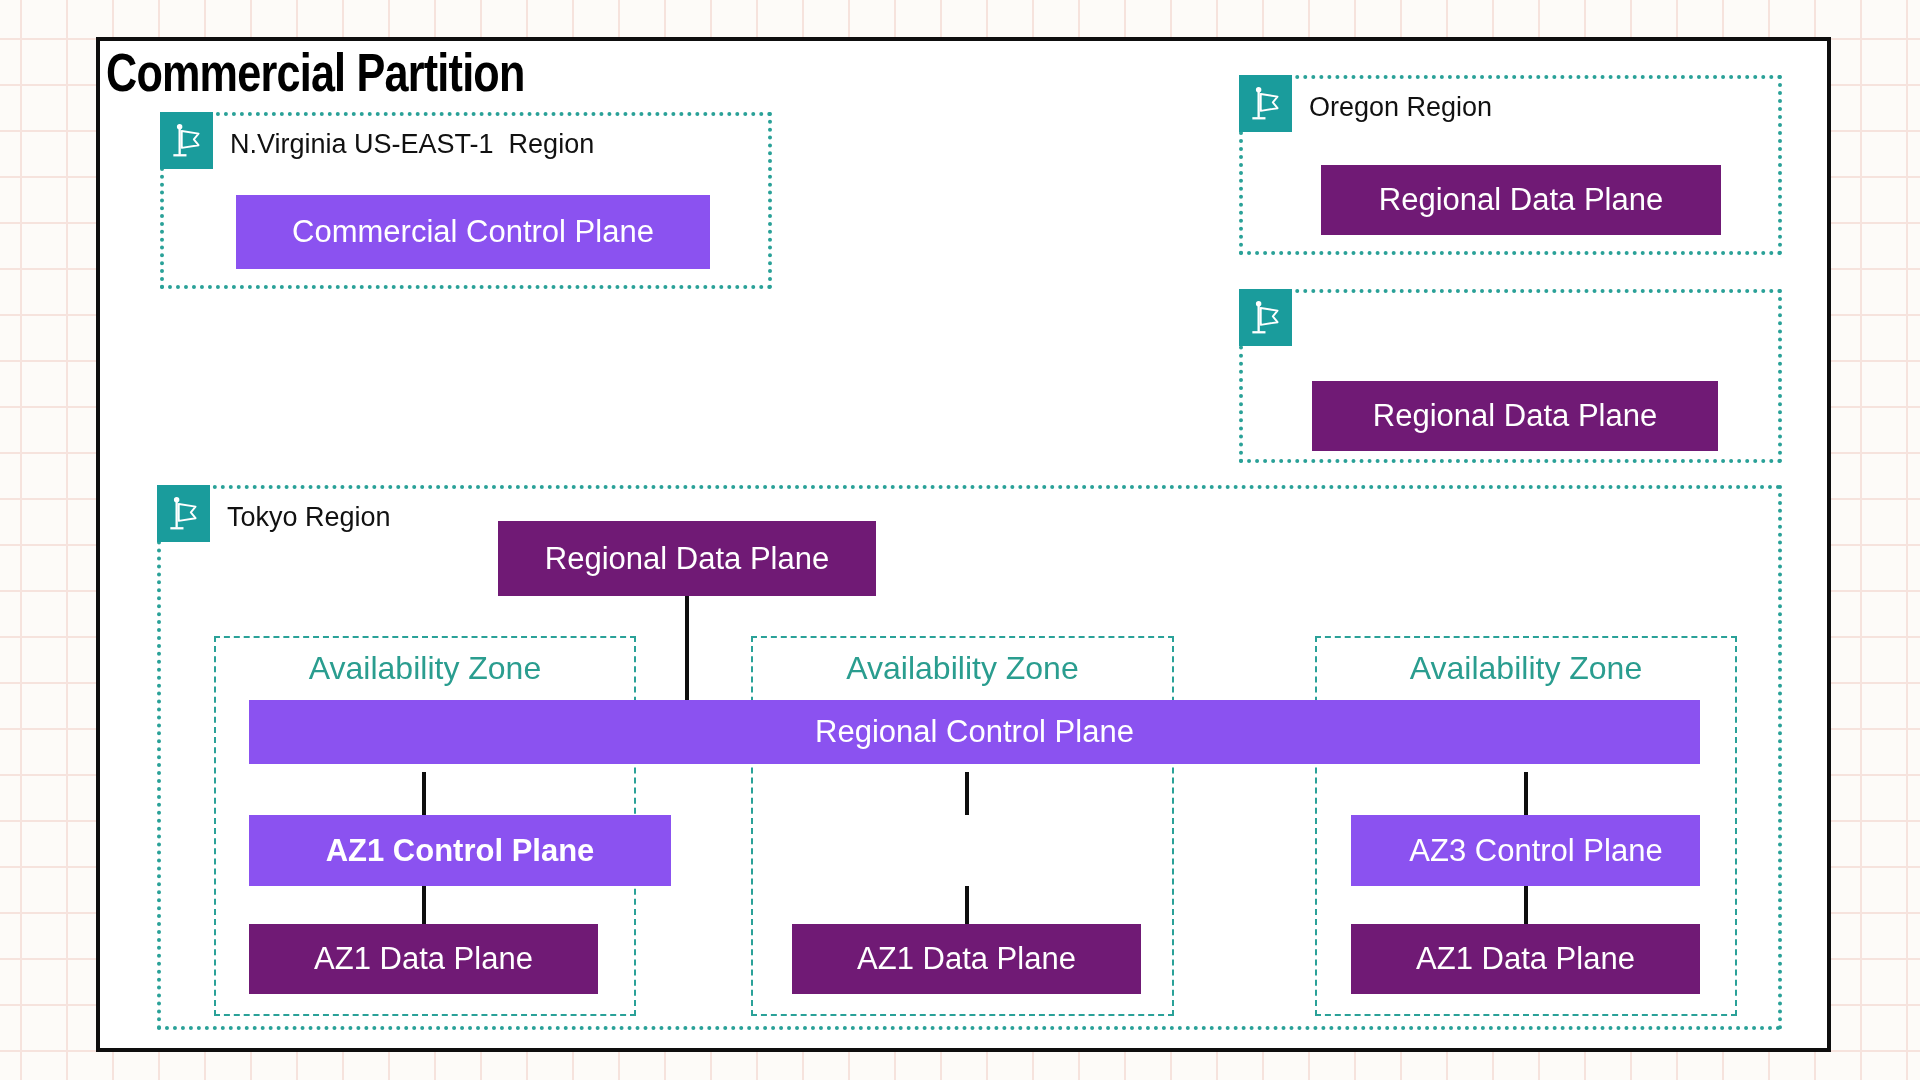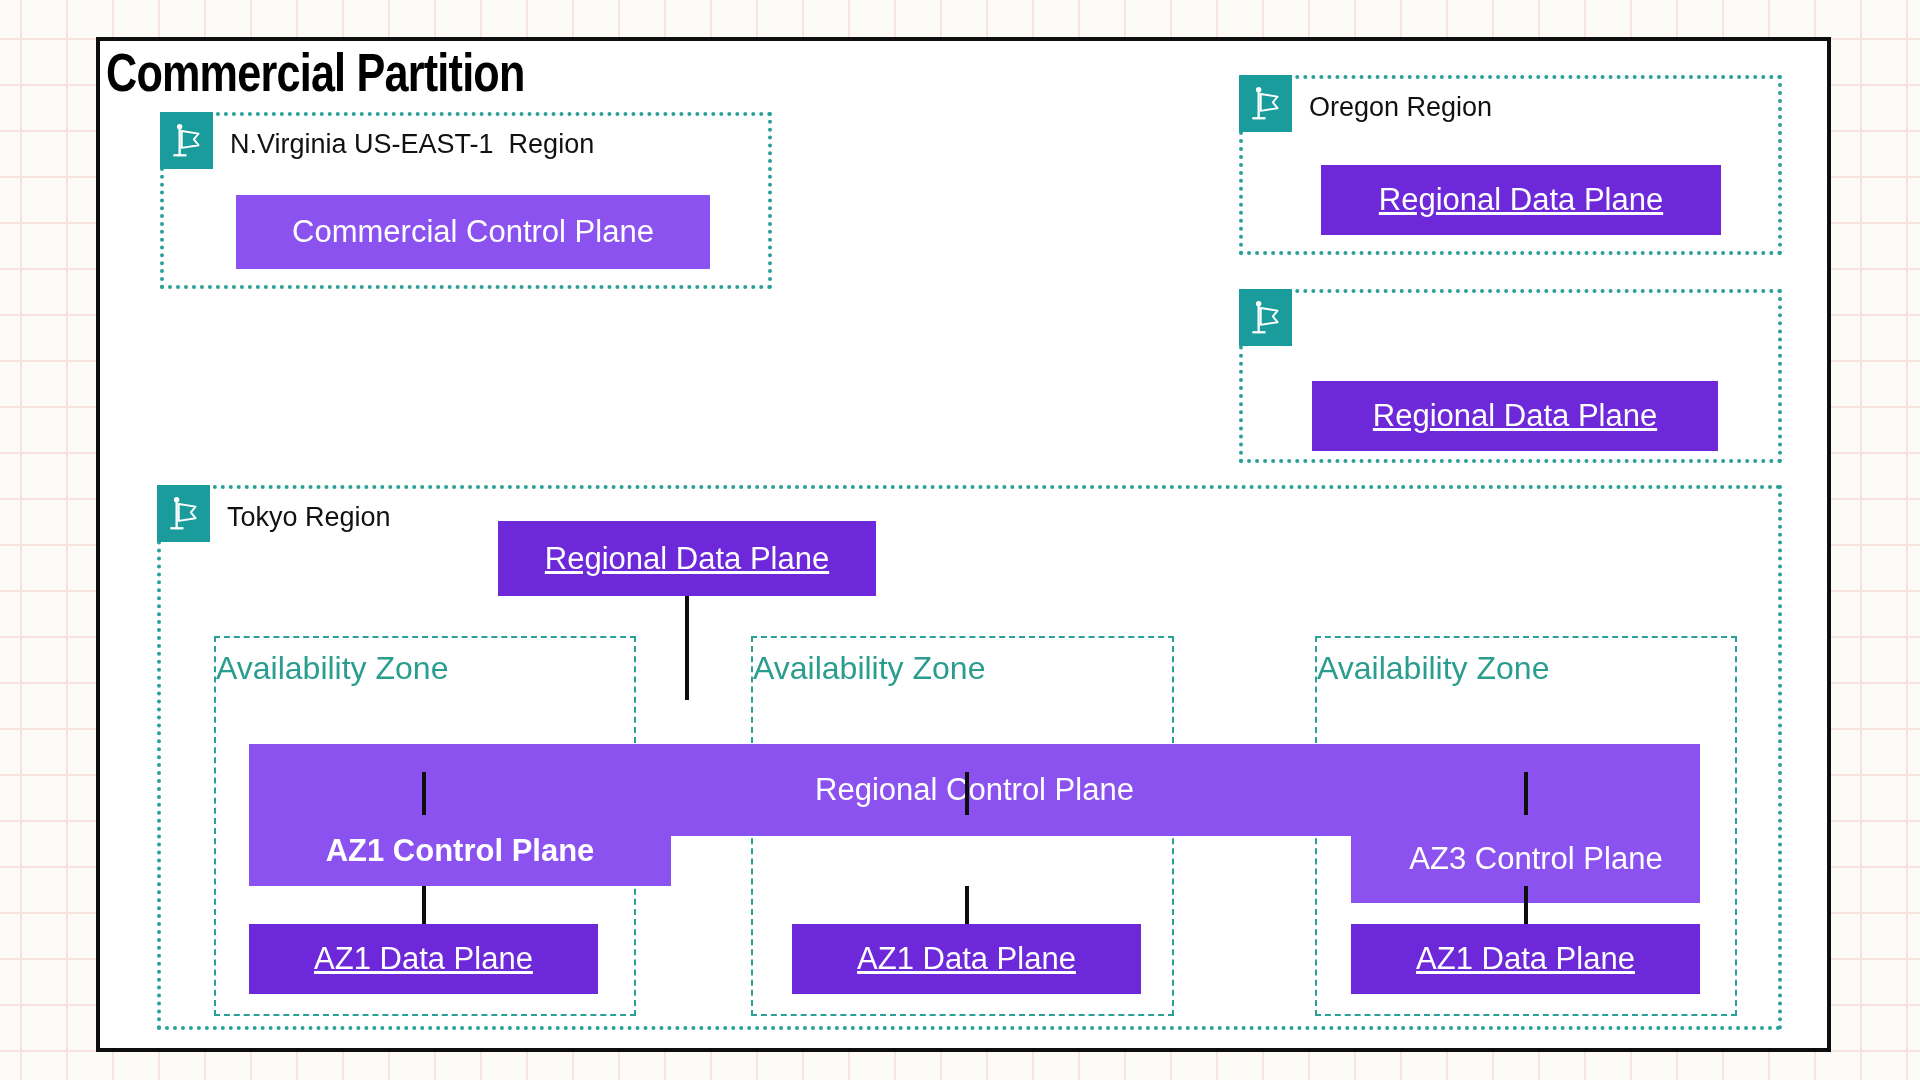--- a/index.html
+++ b/index.html
@@ -40,28 +40,28 @@
   .region-label {
     position:absolute; left:66px; top:13px;
     font-size:27px; color:#111; white-space:pre;
   }
 
   .plane {
     position:absolute; display:flex; align-items:center; justify-content:center;
     color:#ffffff; font-size:31px; text-align:center;
   }
   .plane.purple { background:#8b52f0; }
-  .plane.cyan   { background:#6d28d9;text-decoration:underline; }
+  .plane.cyan   { background:#701a75; }
 
   .az-box {
     position:absolute; border:2px dashed #2aa198;
   }
   .az-label {
     position:absolute; top:12px; left:0; width:100%;
-    text-align:left; font-size:32px; color:#2a9d8f;
+    text-align:center; font-size:32px; color:#2a9d8f;
   }
 
   .vline { position:absolute; width:4px; background:#0e0e0e; }
 </style>
 </head>
 <body>
 
 <div class="outer-box">
 
   <div class="diagram-title">Commercial Partition</div>
@@ -124,28 +124,28 @@
     </div>
 
     <div class="az-box" style="left:590px; top:147px; width:423px; height:380px;">
       <div class="az-label">Availability Zone</div>
     </div>
 
     <div class="az-box" style="left:1154px; top:147px; width:422px; height:380px;">
       <div class="az-label">Availability Zone</div>
     </div>
 
-    <div class="plane purple" style="left:88px; top:211px; width:1451px; height:92px;margin-top:44px;">Regional Control Plane</div>
+    <div class="plane purple" style="left:88px; top:211px; width:1451px; height:64px;">Regional Control Plane</div>
 
     <div class="vline" style="left:261px; top:283px; height:43px;"></div>
     <div class="vline" style="left:804px; top:283px; height:43px;"></div>
     <div class="vline" style="left:1363px; top:283px; height:43px;"></div>
 
     <div class="plane purple" style="left:88px; top:326px; width:422px; height:71px;font-weight:bold;">AZ1 Control Plane</div>
-    <div class="plane purple" style="left:1190px; top:326px; width:349px; height:88px;padding-left:21px;">AZ3 Control Plane</div>
+    <div class="plane purple" style="left:1190px; top:326px; width:349px; height:71px;padding-left:21px;">AZ3 Control Plane</div>
 
     <div class="vline" style="left:261px; top:397px; height:38px;"></div>
     <div class="vline" style="left:804px; top:397px; height:38px;"></div>
     <div class="vline" style="left:1363px; top:397px; height:38px;"></div>
 
     <div class="plane cyan" style="left:88px; top:435px; width:349px; height:70px;">AZ1 Data Plane</div>
     <div class="plane cyan" style="left:631px; top:435px; width:349px; height:70px;">AZ1 Data Plane</div>
     <div class="plane cyan" style="left:1190px; top:435px; width:349px; height:70px;">AZ1 Data Plane</div>
   </div>
 

